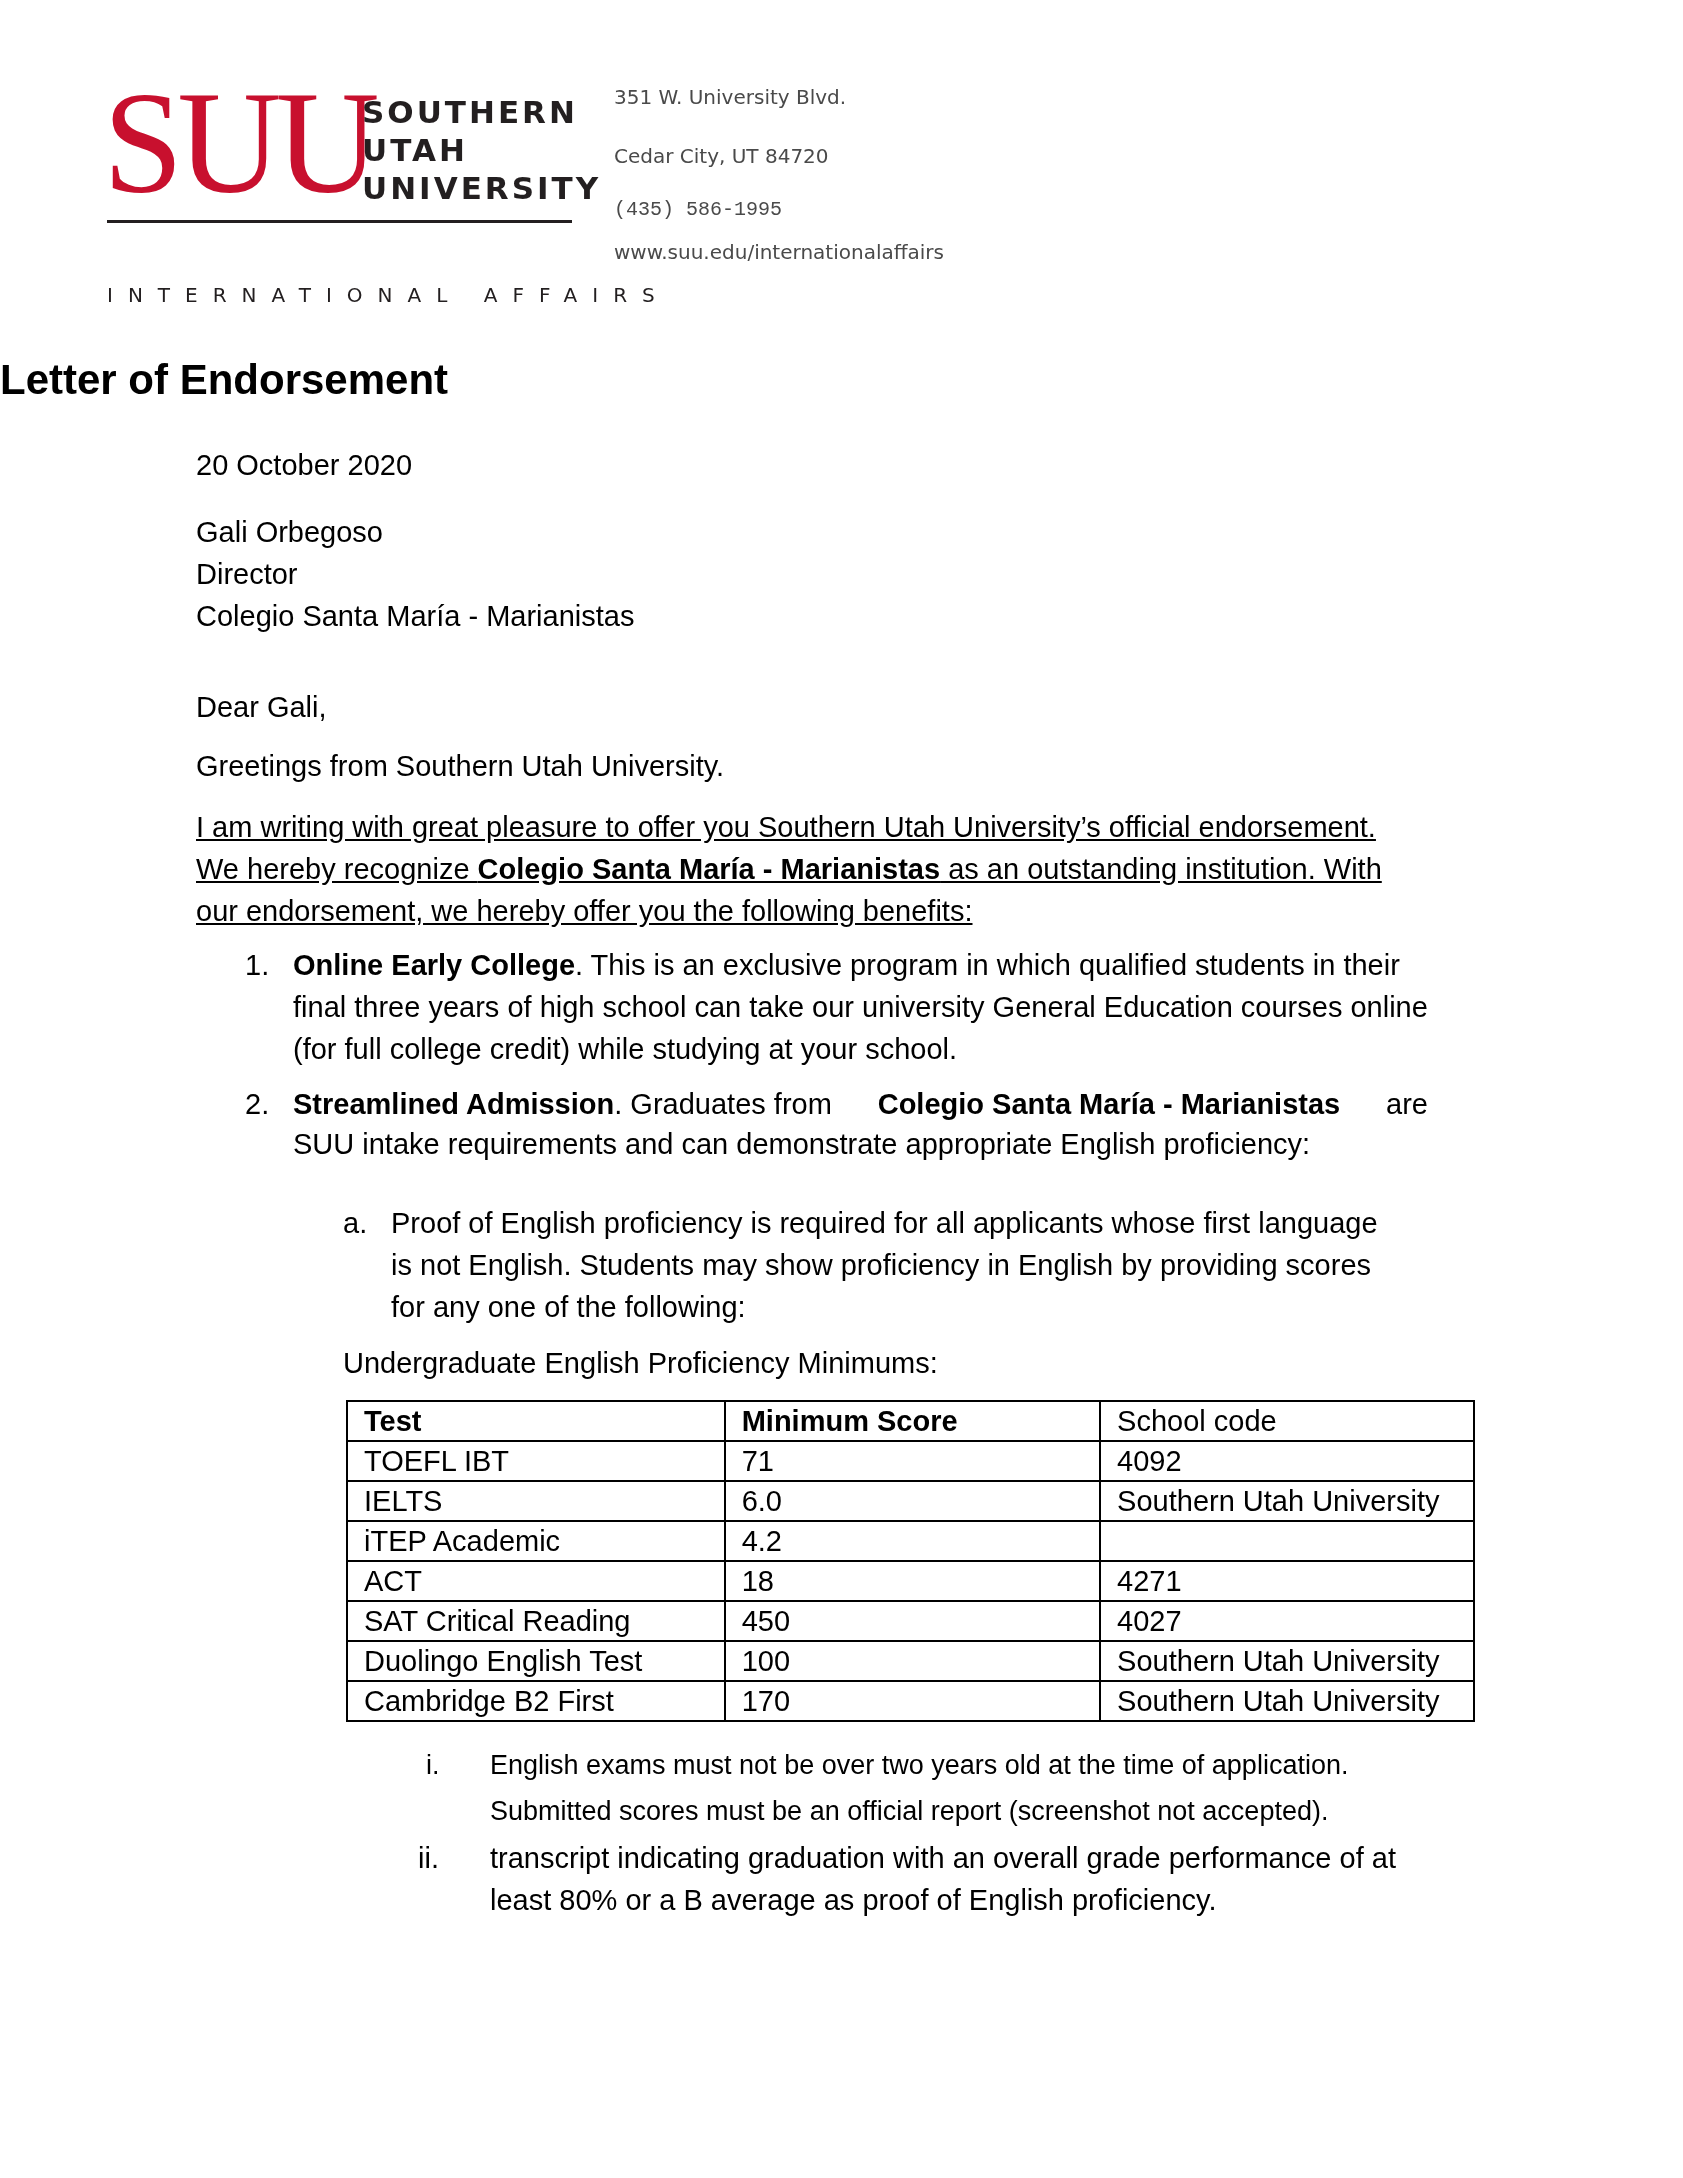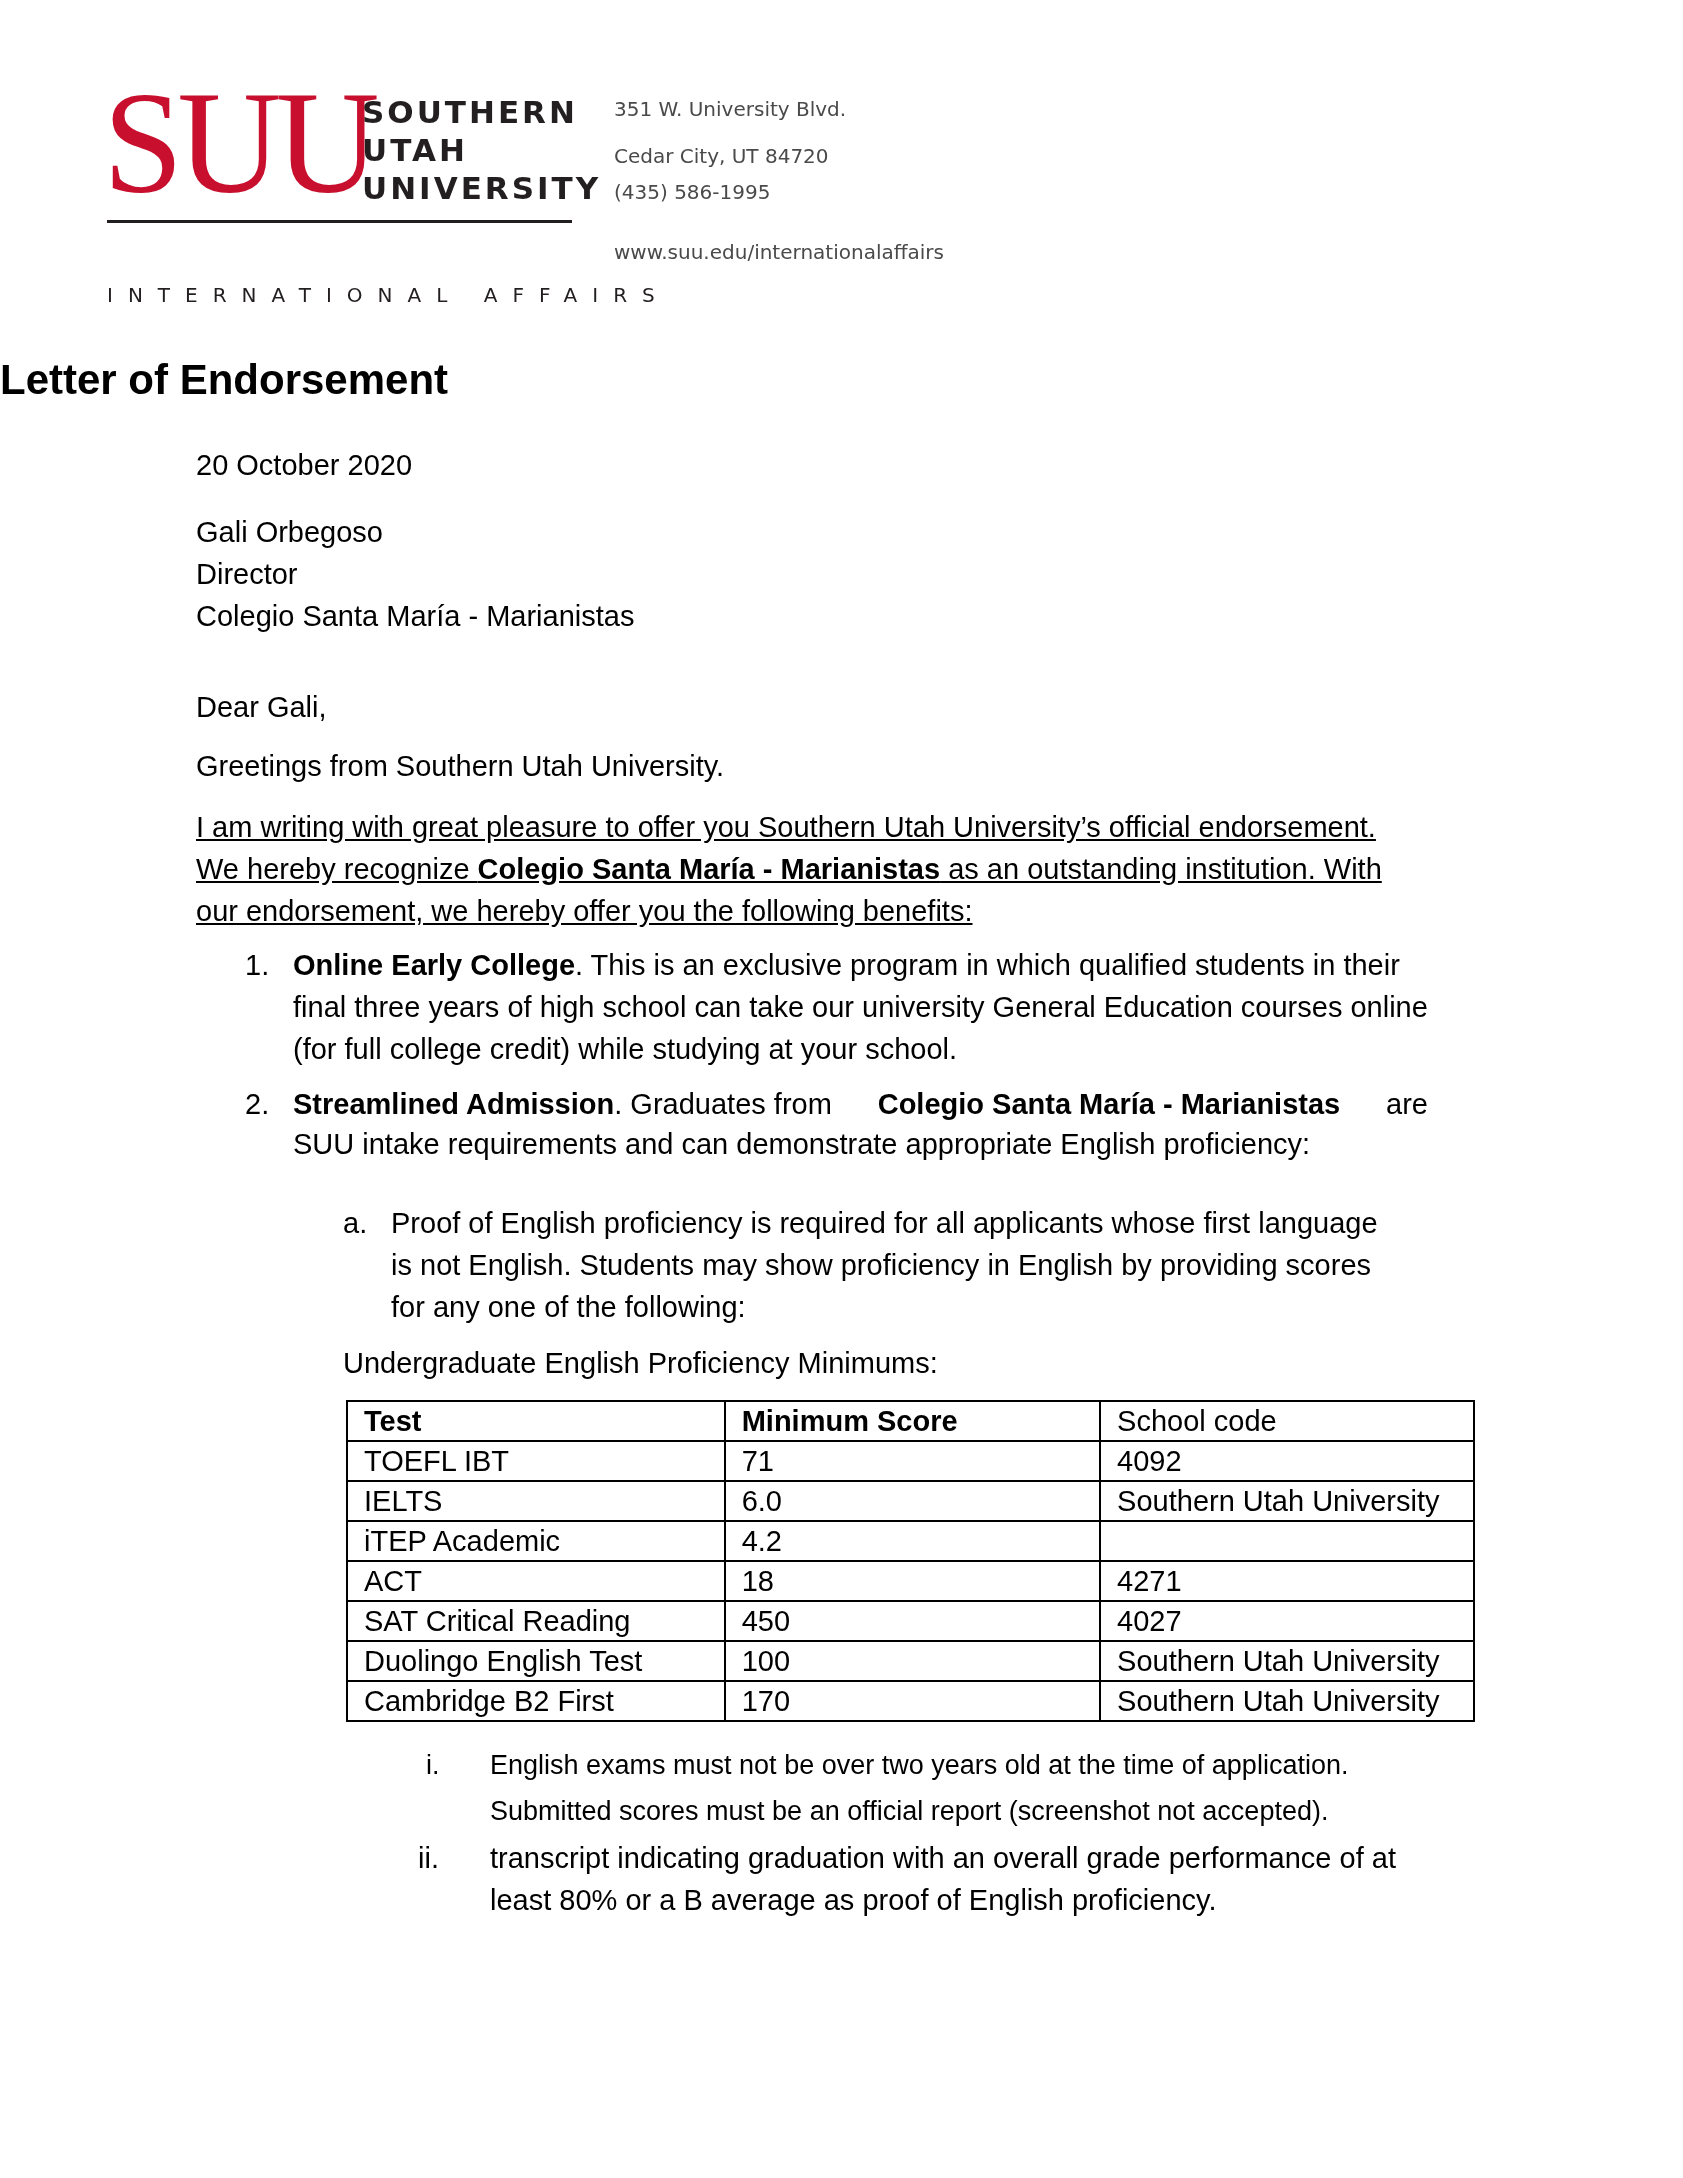--- a/index.html
+++ b/index.html
@@ -46,23 +46,23 @@
 
 <div class="abs logo-suu">SUU</div>
 <div class="abs logo-name">
   <div>SOUTHERN</div>
   <div>UTAH</div>
   <div>UNIVERSITY</div>
 </div>
 <div class="abs logo-rule"></div>
 <div class="abs logo-dept">INTERNATIONAL AFFAIRS</div>
 
-<div class="abs addr" style="top:97px;text-align:right;">351 W. University Blvd.</div>
+<div class="abs addr" style="top:85px;text-align:right;">351 W. University Blvd.</div>
 <div class="abs addr" style="top:144px;">Cedar City, UT 84720</div>
-<div class="abs addr" style="top:180px;">(435) 586-1995</div>
+<div class="abs addr" style="top:198px;font-family:Liberation Mono, monospace;">(435) 586-1995</div>
 <div class="abs addr" style="top:240px;">www.suu.edu/internationalaffairs</div>
 
 <div class="abs title">Letter of Endorsement</div>
 
 <div class="abs t" style="left:196px; top:444px;">20 October 2020</div>
 <div class="abs" style="left:196px; top:511px;">
   <div class="t">Gali Orbegoso</div>
   <div class="t">Director</div>
   <div class="t">Colegio Santa María - Marianistas</div>
 </div>

